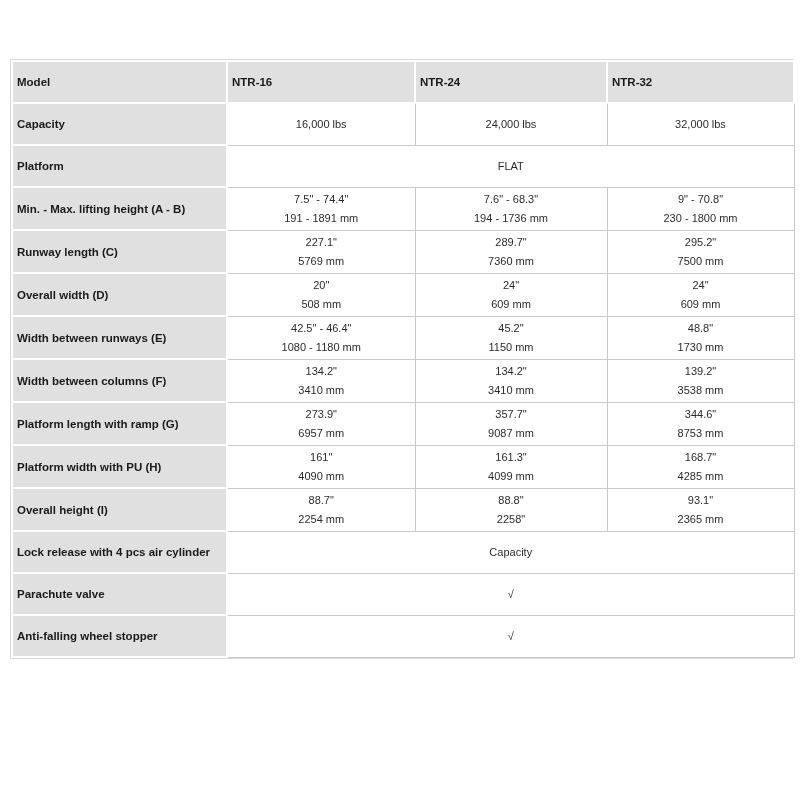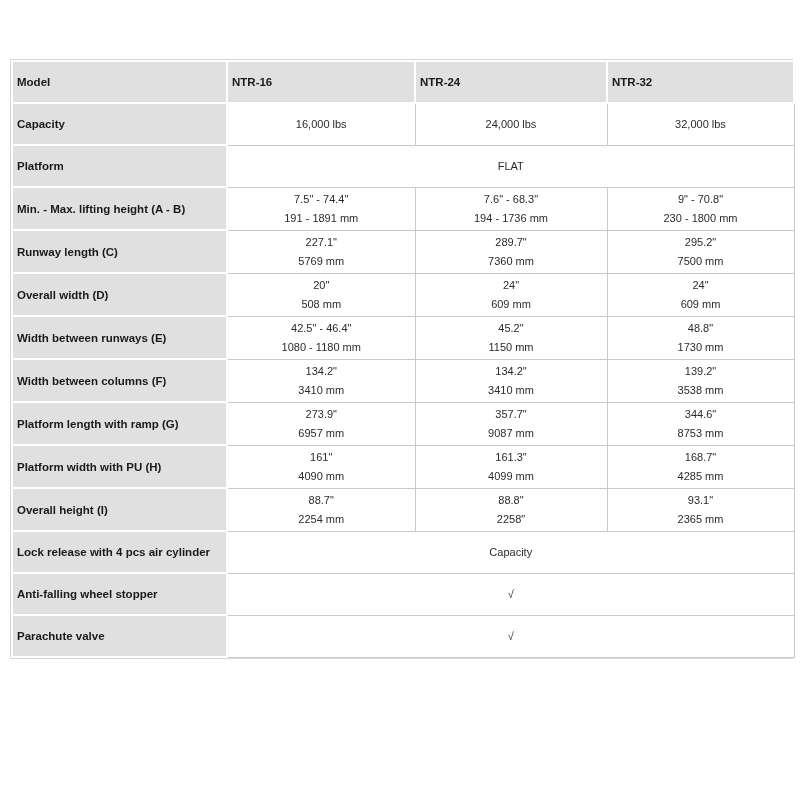--- a/index.html
+++ b/index.html
@@ -226,26 +226,26 @@
             <div class="vline">2365 mm</div>
           </td>
         </tr>
         <tr>
           <td class="label-cell">Lock release with 4 pcs air cylinder</td>
           <td class="value-cell" colspan="3">
             <div class="vline">Capacity</div>
           </td>
         </tr>
         <tr>
+          <td class="label-cell">Parachute valve</td>
+          <td class="value-cell" colspan="3">
+            <div class="vline">√</div>
+          </td>
+        </tr>
+        <tr>
           <td class="label-cell">Anti-falling wheel stopper</td>
-          <td class="value-cell" colspan="3">
-            <div class="vline">√</div>
-          </td>
-        </tr>
-        <tr>
-          <td class="label-cell">Parachute valve</td>
           <td class="value-cell" colspan="3">
             <div class="vline">√</div>
           </td>
         </tr>
       </tbody>
   </table>
 </div>
 
 </body></html>

